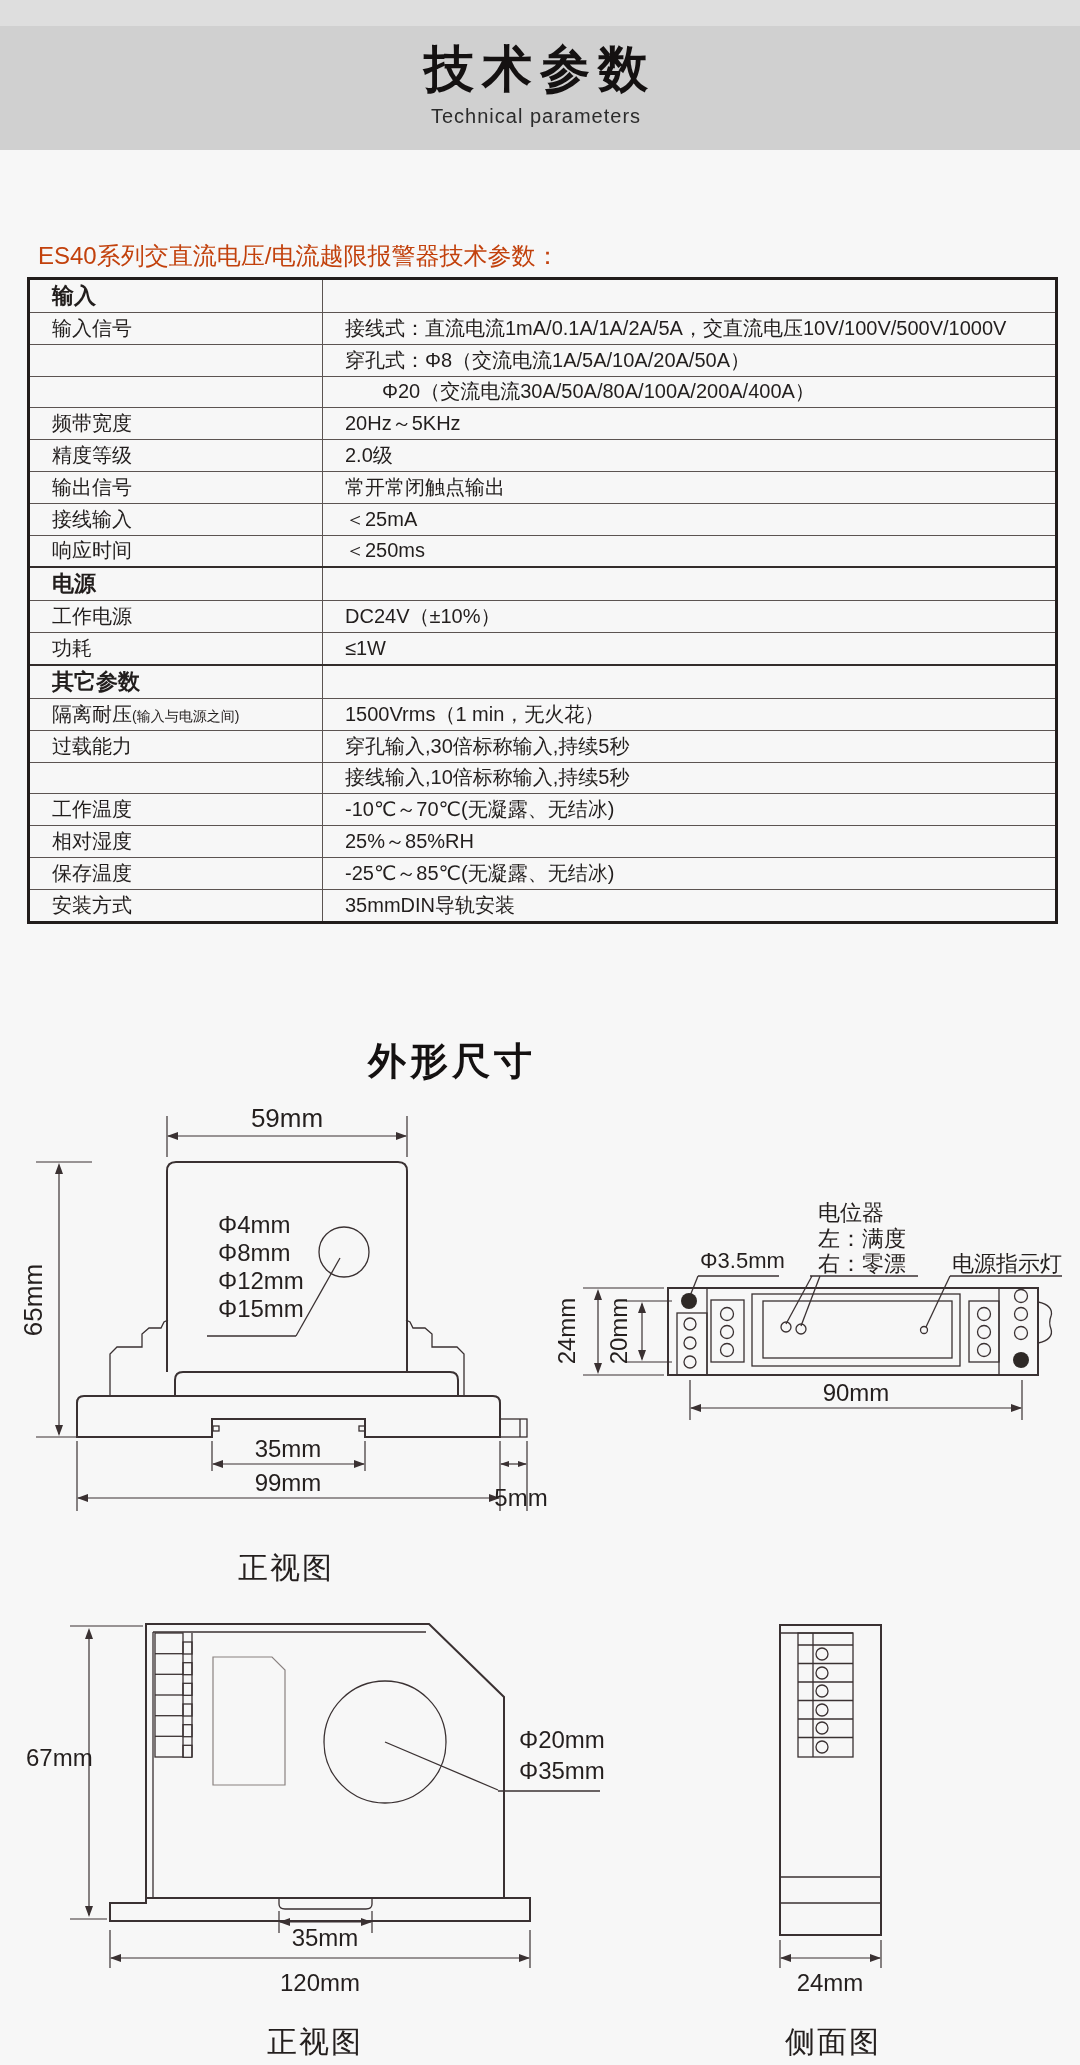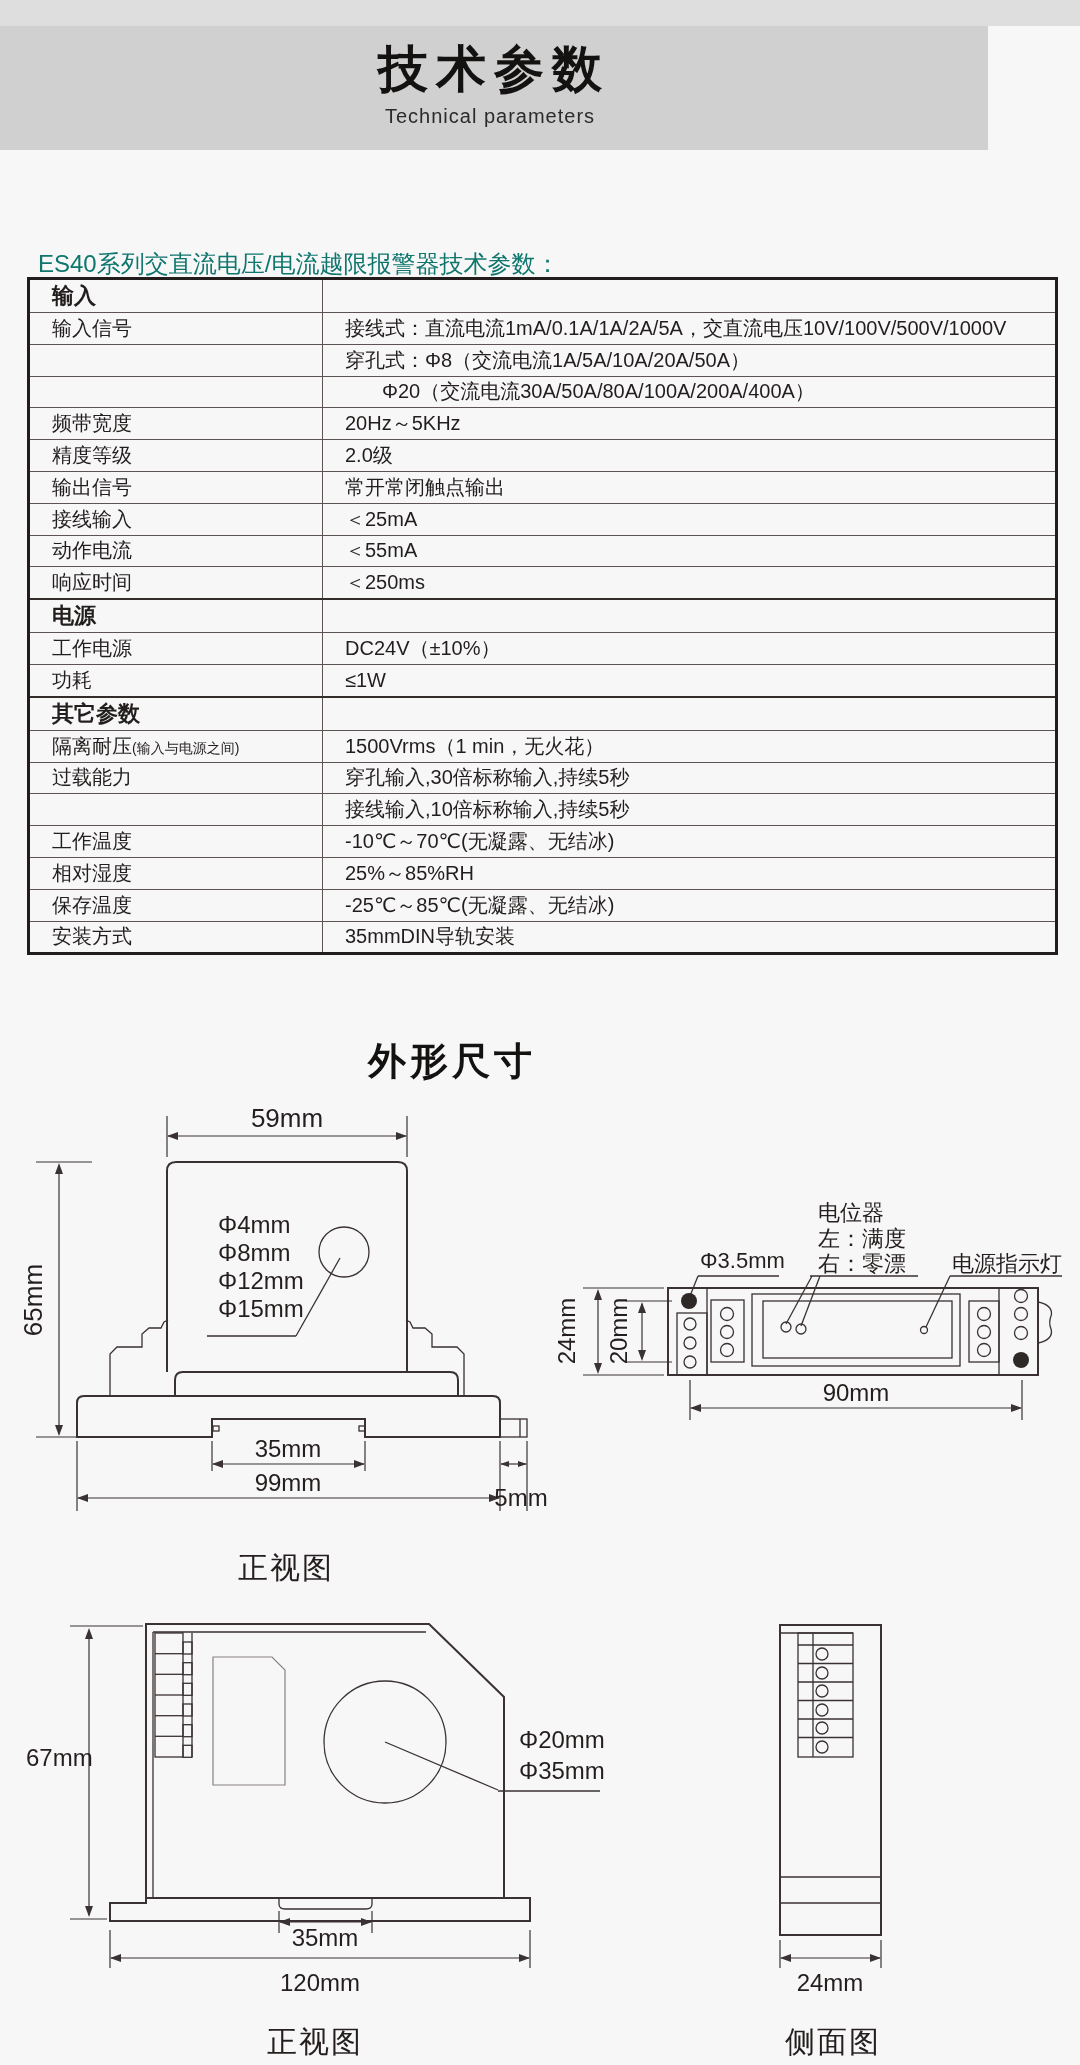--- a/index.html
+++ b/index.html
@@ -1,22 +1,22 @@
 <!DOCTYPE html>
 <html><head>
 <meta charset="utf-8">
 <style>
   html,body{margin:0;padding:0;background:#f7f7f7;}
   .page{position:relative;width:1080px;height:2065px;margin:0 auto;background:#f7f7f7;
         font-family:"Liberation Sans","DejaVu Sans",sans-serif;color:#1f1b1a;overflow:hidden;}
   .strip{position:absolute;left:0;top:0;width:1080px;height:26px;background:#dedede;}
-  .banner{position:absolute;left:0;top:26px;width:988px;height:124px;background:#d0d0d0;text-align:center;}
+  .banner{position:absolute;left:0;top:26px;width:1080px;height:124px;background:#d0d0d0;text-align:center;}
   .banner h1{margin:10px 0 0 0;font-size:50px;font-weight:bold;letter-spacing:8px;color:#141111;}
   .banner p{margin:2px 8px 0 0;font-size:20px;color:#2b2b2b;letter-spacing:1px;}
-  .intro{position:absolute;left:38px;top:248px;font-size:24px;font-weight:500;color:#0f766e;}
+  .intro{position:absolute;left:38px;top:240px;font-size:24px;font-weight:500;color:#c2410c;}
   table.spec{position:absolute;left:27px;top:277px;width:1031px;border-collapse:collapse;
              border:3px solid #221d1c;table-layout:fixed;}
   table.spec td{border:1px solid #5c5452;height:28.8px;font-size:20px;padding:1px 8px 1px 22px;
                 vertical-align:middle;color:#221e1d;white-space:nowrap;overflow:hidden;}
   table.spec td.c1{width:262px;}
   table.spec tr.section td{font-weight:bold;font-size:22px;border-top:2px solid #332d2b;}
   table.spec td .sub{font-size:14px;}
   table.spec td.indent{padding-left:59px;}
   .dim-heading{position:absolute;left:0;top:1036px;width:904px;text-align:center;
                font-size:38px;font-weight:bold;color:#141111;letter-spacing:4px;}
@@ -100,26 +100,20 @@
   </tr>
 
 
   <tr>
     <td class="c1">
       <span>接线输入</span><span class="sub"></span>
     </td>
     <td class="c2">＜25mA</td>
   </tr>
 
-  <tr>
-    <td class="c1">
-      <span>动作电流</span><span class="sub"></span>
-    </td>
-    <td class="c2">＜55mA</td>
-  </tr>
 
   <tr>
     <td class="c1">
       <span>响应时间</span><span class="sub"></span>
     </td>
     <td class="c2">＜250ms</td>
   </tr>
 
   <tr class="section">
     <td class="c1">

